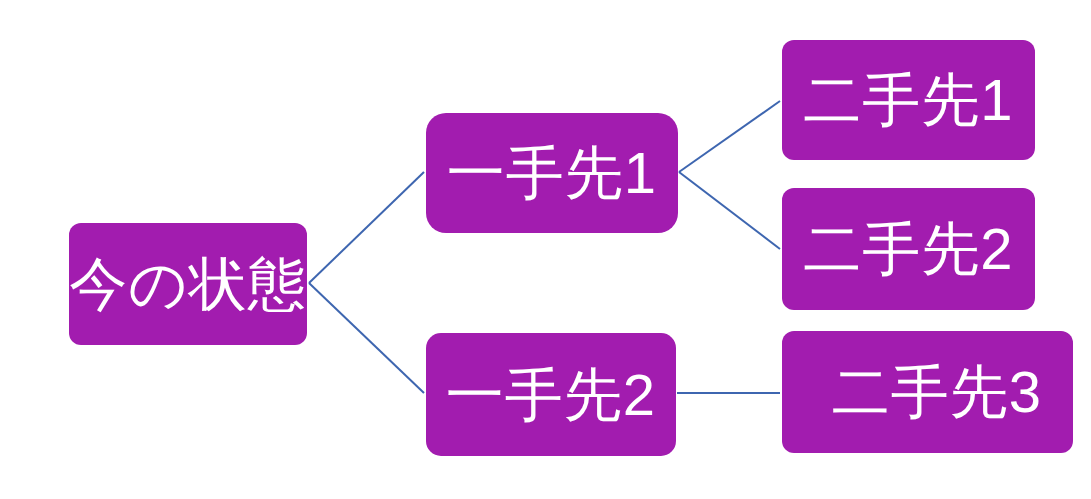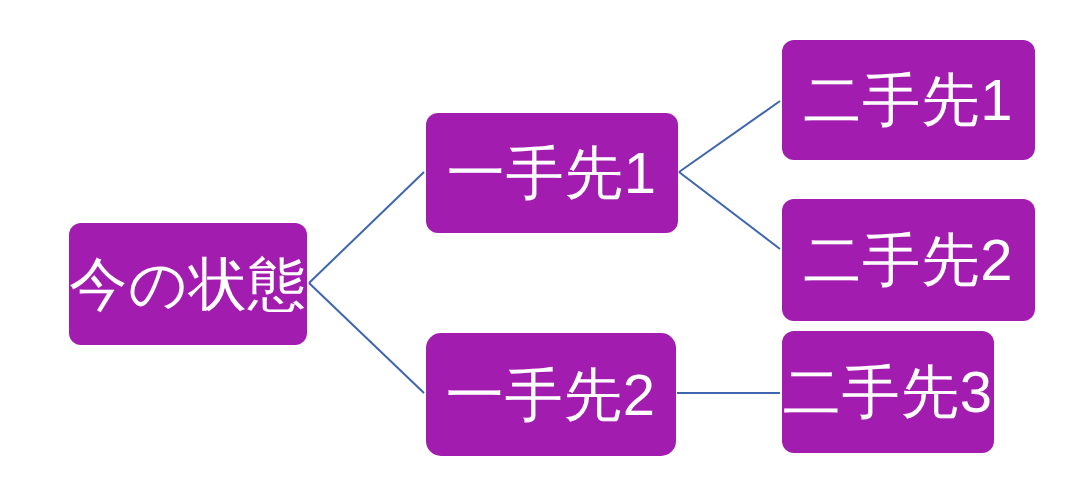--- a/index.html
+++ b/index.html
@@ -35,25 +35,25 @@
     align-items: center;
     justify-content: center;
     color: #ffffff;
     font-size: 58px;
     font-weight: 300;
     line-height: 1;
     white-space: nowrap;
     letter-spacing: 1px;
   }
   .node-now      { left:  69px; top: 223px; width: 238px; height: 122px; }
-  .node-one-1    { left: 426px; top: 113px; width: 252px; height: 120px; }
+  .node-one-1    { left: 426px; top: 113px; width: 252px; height: 120px; border-radius: 20px; }
   .node-one-2    { left: 426px; top: 333px; width: 250px; height: 123px; border-radius: 15px; }
   .node-two-1    { left: 782px; top:  40px; width: 253px; height: 120px; }
-  .node-two-2    { left: 782px; top: 199px; width: 253px; height: 122px; }
-  .node-two-3    { left: 782px; top: 331px; width: 212px; height: 122px; }
+  .node-two-2    { left: 782px; top: 188px; width: 253px; height: 122px; }
+  .node-two-3    { left: 782px; top: 331px; width: 272px; height: 122px; padding-left: 19px; }
 </style>
 </head>
 <body>
 
 <div class="canvas">
 
   <svg class="edges" viewBox="0 0 1091 499" xmlns="http://www.w3.org/2000/svg">
     <line x1="309" y1="283" x2="424" y2="172"></line>
     <line x1="309" y1="283" x2="424" y2="393"></line>
     <line x1="679" y1="172" x2="780" y2="101"></line>

